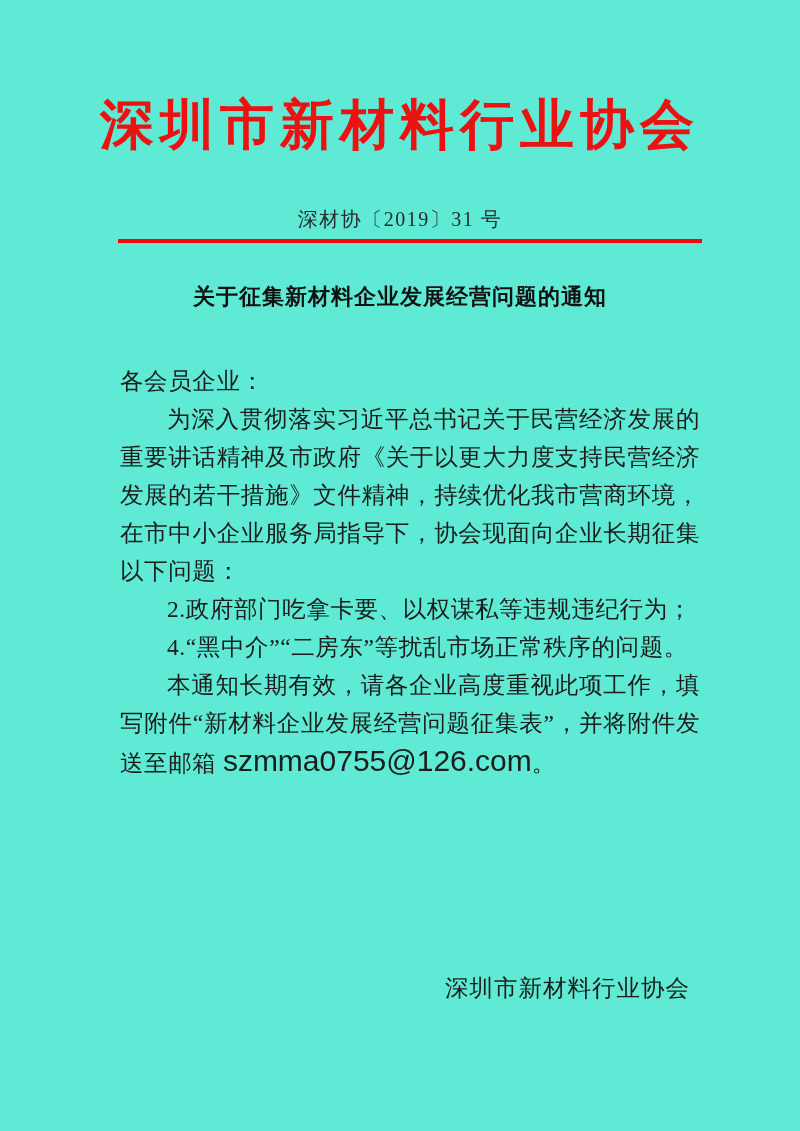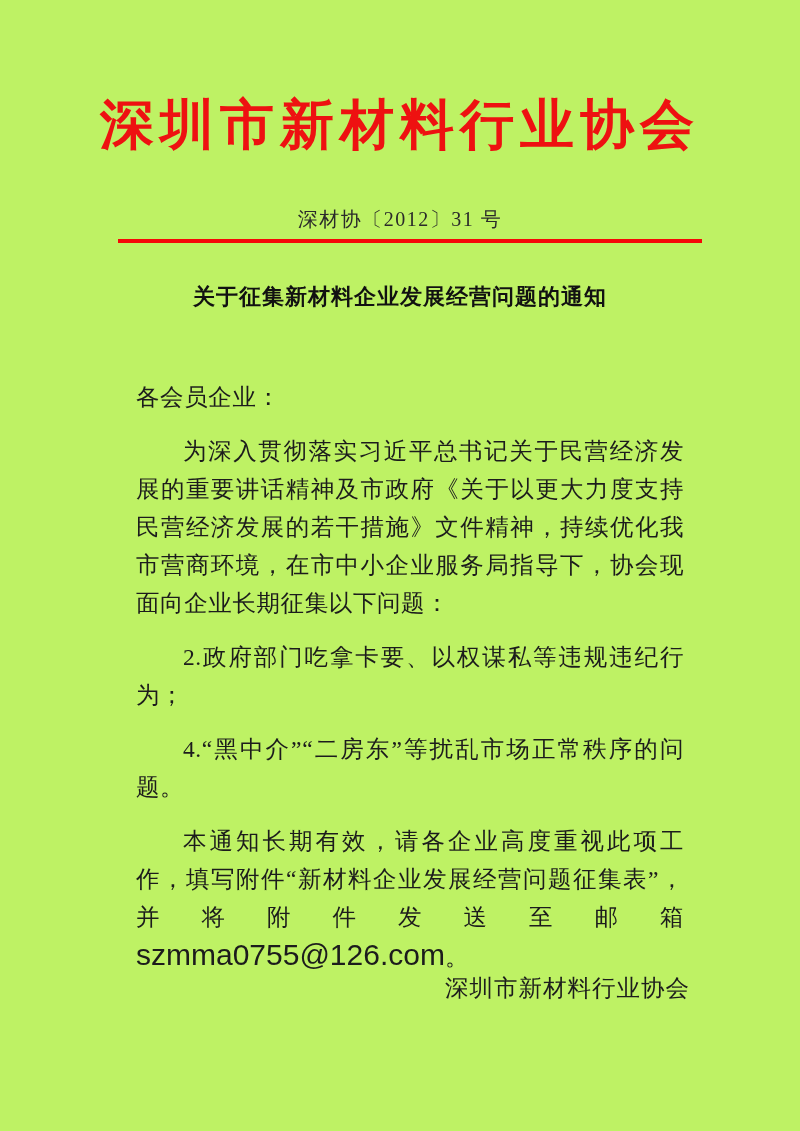--- a/index.html
+++ b/index.html
@@ -14,21 +14,21 @@
     font-family: "Liberation Serif", "DejaVu Serif", serif;
     color: #1a1a1a;
     overflow: hidden;
   }
 
   .page {
     position: absolute;
     top: 0; left: 0;
     width: 800px;
     height: 1131px;
-    background: #bef264;
+    background: #5eead4;
   }
 
   
   .letterhead {
     position: absolute;
     top: 98px;
     left: 0;
     width: 800px;
     text-align: center;
     font-family: "Liberation Serif", "DejaVu Serif", serif;
@@ -83,21 +83,21 @@
     width: 580px;
   }
 
   .para {
     font-size: 23.5px;
     line-height: 38px;
     letter-spacing: 0.6px;
     text-align: justify;
     text-justify: inter-ideograph;
     color: #1c1c1c;
-    margin: 16px;
+    margin: 0;
   }
 
   .para.indent {
     text-indent: 2em;
   }
 
   .email {
     font-family: "Liberation Sans", "DejaVu Sans", sans-serif;
     font-size: 30px;
     letter-spacing: 0;
@@ -118,21 +118,21 @@
   .sign-org { padding-right: 10px; }
   .sign-date { padding-right: 22px; letter-spacing: 2px; }
 </style>
 </head>
 <body>
 
 <div class="page">
 
   <div class="letterhead">深圳市新材料行业协会</div>
 
-  <div class="doc-number">深材协〔2012〕31 号</div>
+  <div class="doc-number">深材协〔2019〕31 号</div>
 
   <div class="red-rule"></div>
 
   <div class="doc-title">关于征集新材料企业发展经营问题的通知</div>
 
   <div class="body-block">
 
     <p class="para">各会员企业：</p>
 
     <p class="para indent">为深入贯彻落实习近平总书记关于民营经济发展的重要讲话精神及市政府《关于以更大力度支持民营经济发展的若干措施》文件精神，持续优化我市营商环境，在市中小企业服务局指导下，协会现面向企业长期征集以下问题：</p>

